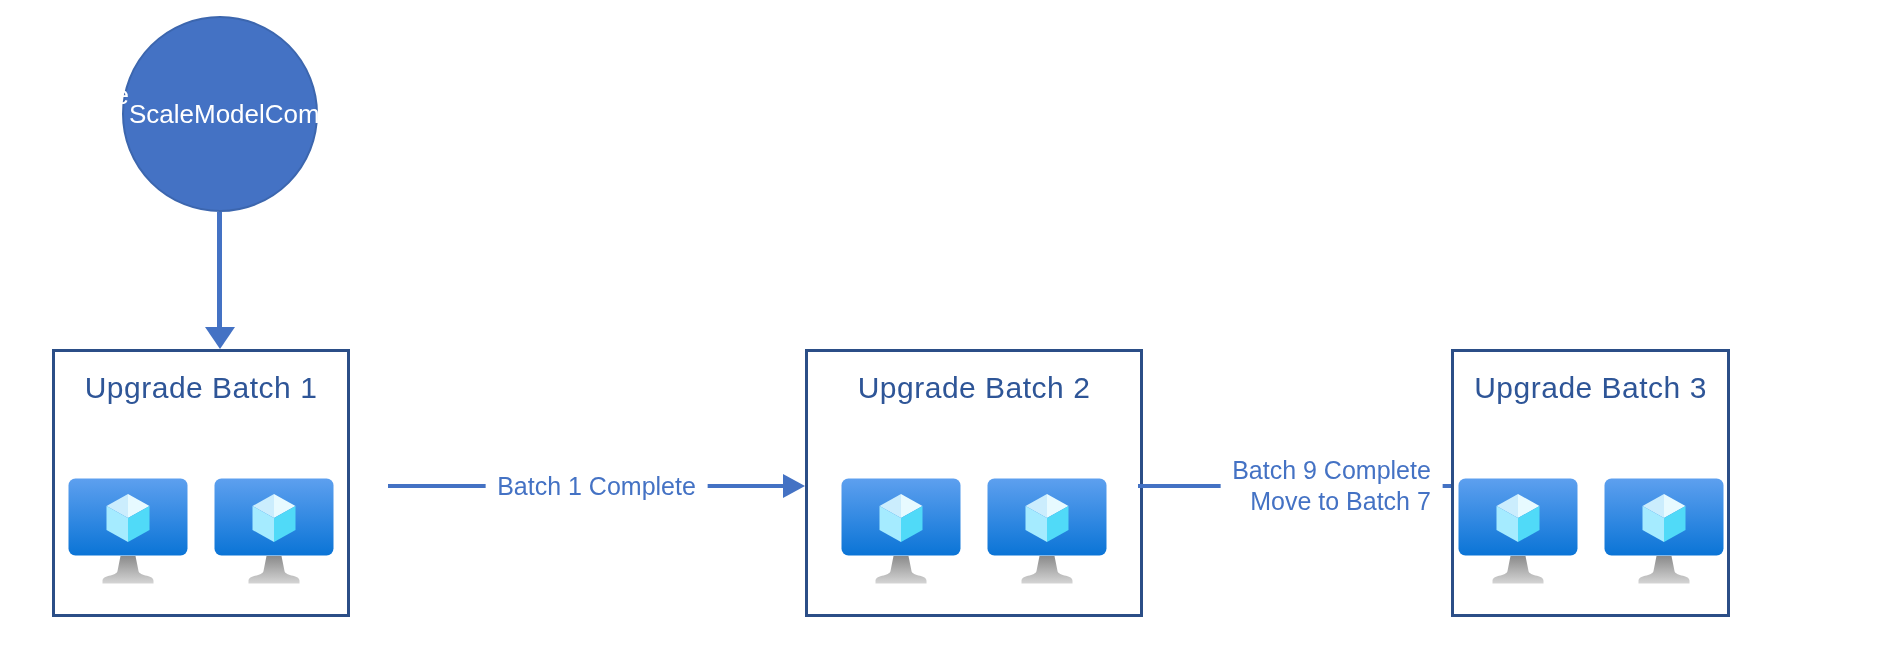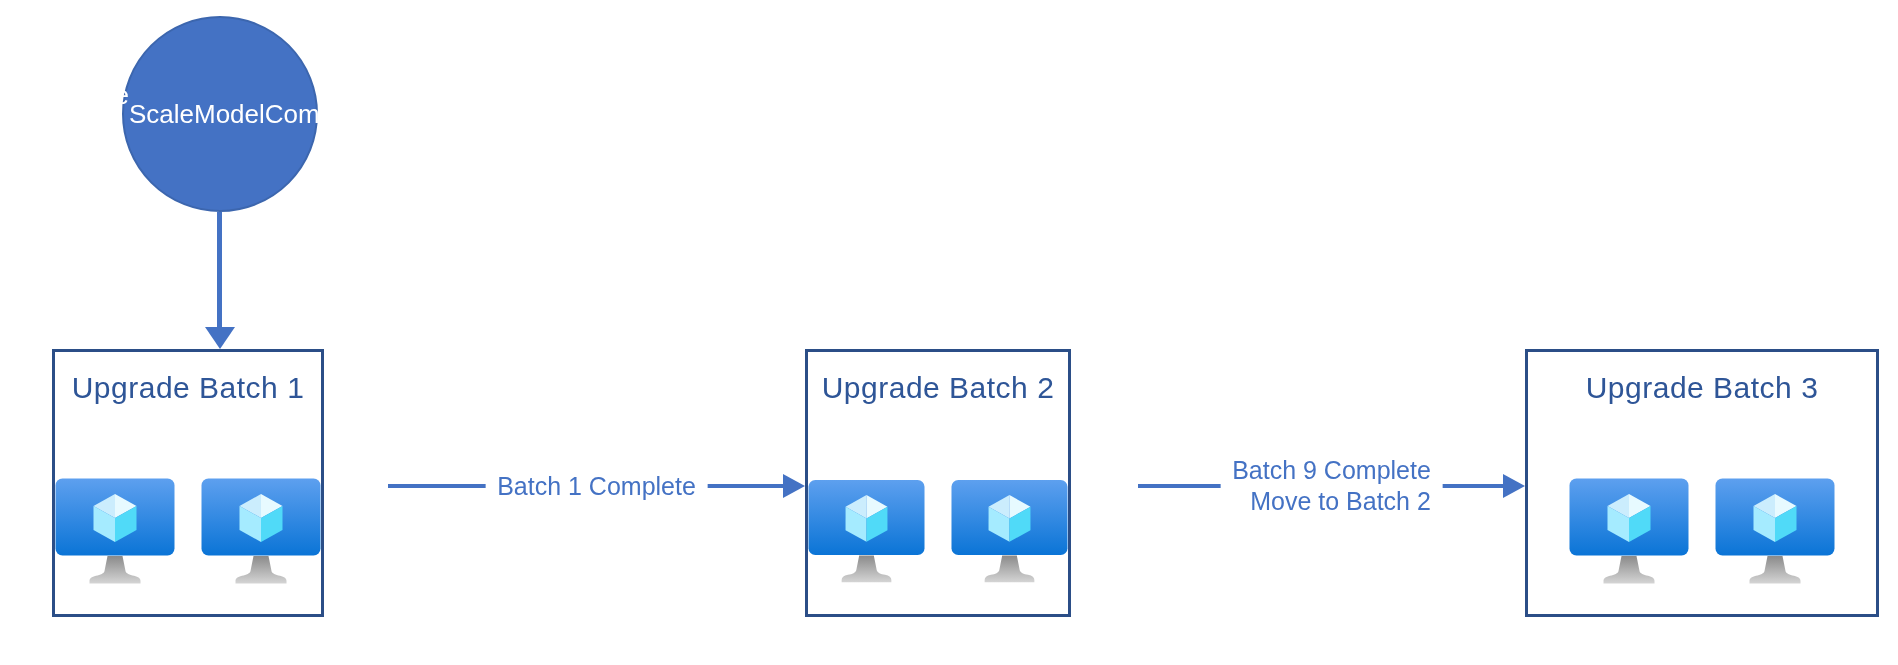--- a/index.html
+++ b/index.html
@@ -44,23 +44,23 @@
     border-left:15px solid transparent;
     border-right:15px solid transparent;
     border-top:22px solid var(--arrow);
   }
   
   .batch-box{
     position:absolute;top:349px;height:268px;
     background:var(--box-bg);
     border:3px solid var(--box-border);
   }
-  .batch-box.b1{left:52px;width:272px;}
-  .batch-box.b2{left:805px;width:266px;}
-  .batch-box.b3{left:1525px;width:354px;}
+  .batch-box.b1{left:52px;width:298px;}
+  .batch-box.b2{left:805px;width:338px;}
+  .batch-box.b3{left:1451px;width:279px;}
   .batch-title{
     margin-top:16px;
     text-align:center;
     color:var(--title-text);
     font-size:30px;line-height:40px;letter-spacing:0.5px;
   }
   .vm-row{
     margin-top:70px;
     display:flex;justify-content:center;gap:26px;
   }
@@ -161,21 +161,21 @@
           <use href="#vm-def"></use>
         </svg>
     </div>
   </div>
 
   <div class="flow-arrow f2">
     <div class="flow-line"></div>
     <div class="flow-head"></div>
     <div class="flow-label">
       <div>Batch 9 Complete</div>
-      <div>Move to Batch 2</div>
+      <div>Move to Batch 7</div>
     </div>
   </div>
 
   <div class="batch-box b3">
     <div class="batch-title">Upgrade Batch 3</div>
     <div class="vm-row">
       <svg class="vm" viewBox="0 0 120 116">
           <use href="#vm-def"></use>
         </svg>
       <svg class="vm" viewBox="0 0 120 116">

